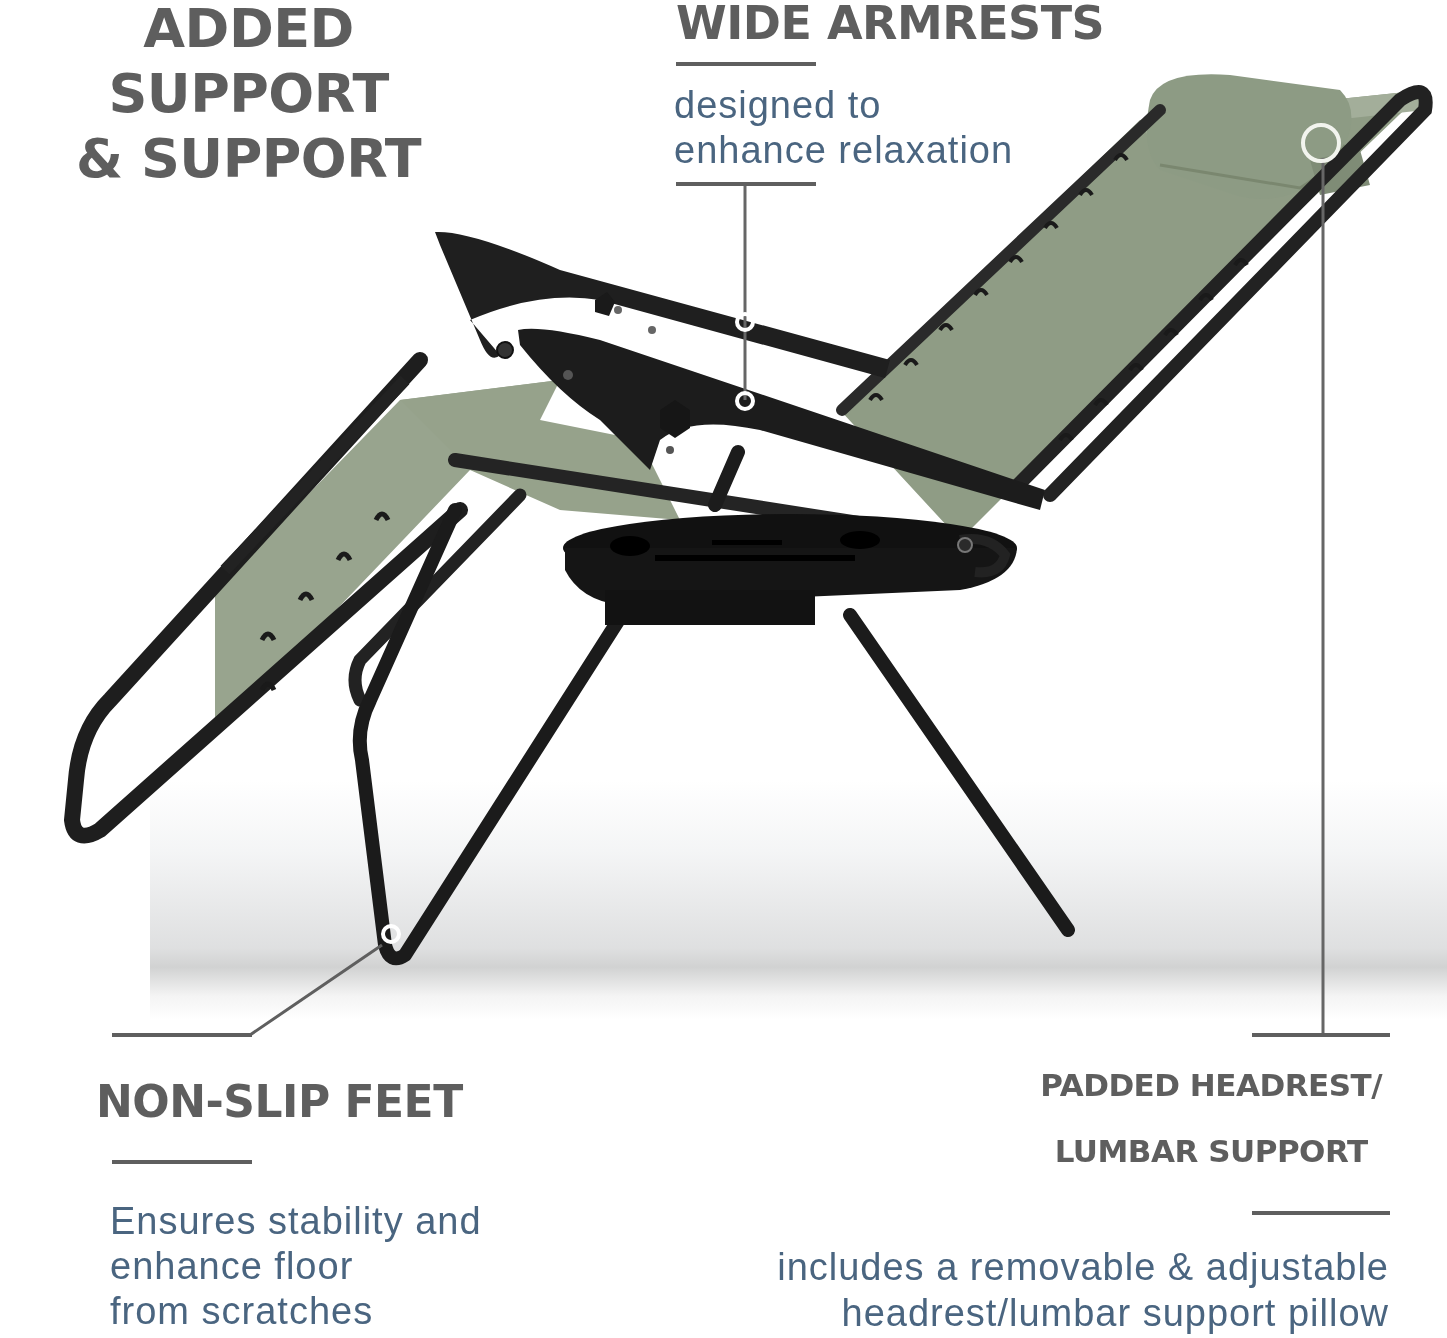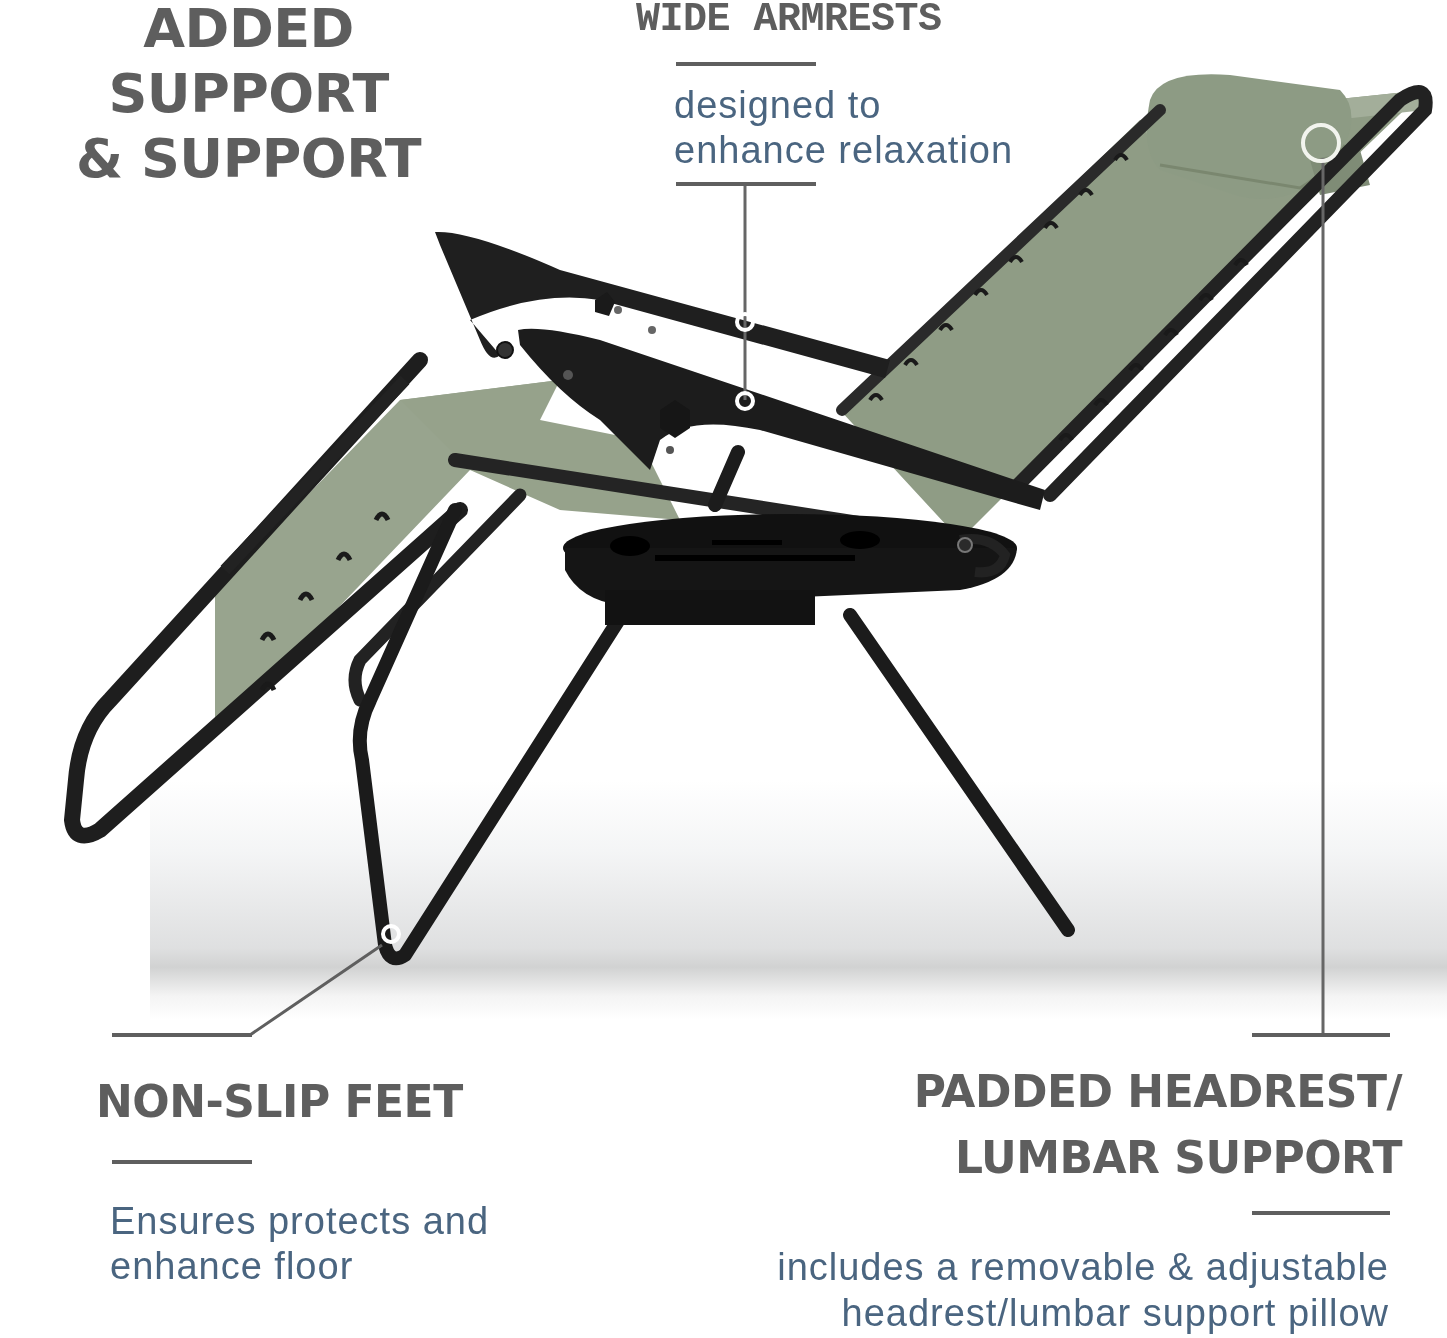--- a/index.html
+++ b/index.html
@@ -26,33 +26,33 @@
       position: absolute; margin: 0; color: #4a6580;
       font-family: Liberation Sans, sans-serif;
       font-weight: 400; line-height: 1;
     }
     .desc .line { display: block; }
     .rule { position: absolute; height: 4px; background: #5f5f5f; }
 
     #h-added { left: 76px; top: 2px; font-size: 54px; }
     #h-added .line { height: 65px; }
 
-    #h-arm { left: 636px; top: 0px; font-size: 40px; font-family: Liberation Mono, monospace; }
+    #h-arm { left: 676px; top: 0px; font-size: 46px; }
     #rule-arm-1 { left: 676px; top: 62px; width: 140px; }
     #d-arm { left: 674px; top: 86px; font-size: 38px; letter-spacing: 1px; }
     #d-arm .line { height: 45px; }
     #rule-arm-2 { left: 676px; top: 182px; width: 140px; }
 
     #h-feet { left: 96px; top: 1080px; font-size: 44px; }
     #rule-feet-1 { left: 112px; top: 1033px; width: 140px; }
     #rule-feet-2 { left: 112px; top: 1160px; width: 140px; }
     #d-feet { left: 110px; top: 1202px; font-size: 38px; letter-spacing: 1px; }
     #d-feet .line { height: 45px; }
 
-    #h-head { right: 45px; top: 1070px; font-size: 44px; text-align: right; }
+    #h-head { right: 65px; top: 1070px; font-size: 31px; text-align: center; }
     #h-head .line { height: 66px; }
     #rule-head-1 { left: 1252px; top: 1033px; width: 138px; }
     #rule-head-2 { left: 1252px; top: 1211px; width: 138px; }
     #d-head { right: 58px; top: 1248px; font-size: 38px; letter-spacing: 1px; text-align: right; }
     #d-head .line { height: 46px; }
   </style>
 </head>
 <body>
 
 <div class="floor"></div>
@@ -165,22 +165,23 @@
   <span class="line">enhance relaxation</span>
 </p>
 <div class="rule" id="rule-arm-2"></div>
 
 <div class="rule" id="rule-feet-1"></div>
 <h2 class="heading" id="h-feet">
   <span class="line">NON-SLIP FEET</span>
 </h2>
 <div class="rule" id="rule-feet-2"></div>
 <p class="desc" id="d-feet">
-  <span class="line">Ensures protects and</span>
+  <span class="line">Ensures stability and</span>
   <span class="line">enhance floor</span>
+  <span class="line">from scratches</span>
 </p>
 
 <div class="rule" id="rule-head-1"></div>
 <h2 class="heading" id="h-head">
   <span class="line">PADDED HEADREST/</span>
   <span class="line">LUMBAR SUPPORT</span>
 </h2>
 <div class="rule" id="rule-head-2"></div>
 <p class="desc" id="d-head">
   <span class="line">includes a removable &amp; adjustable</span>

